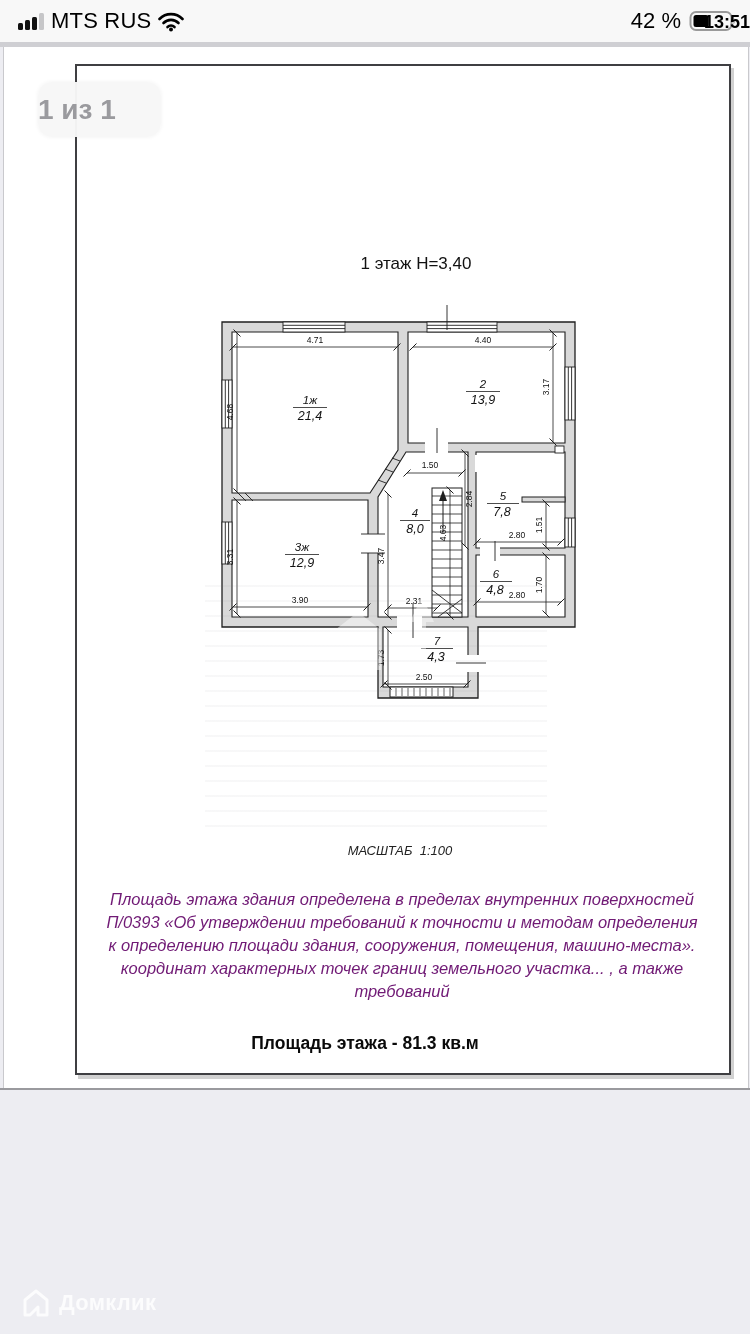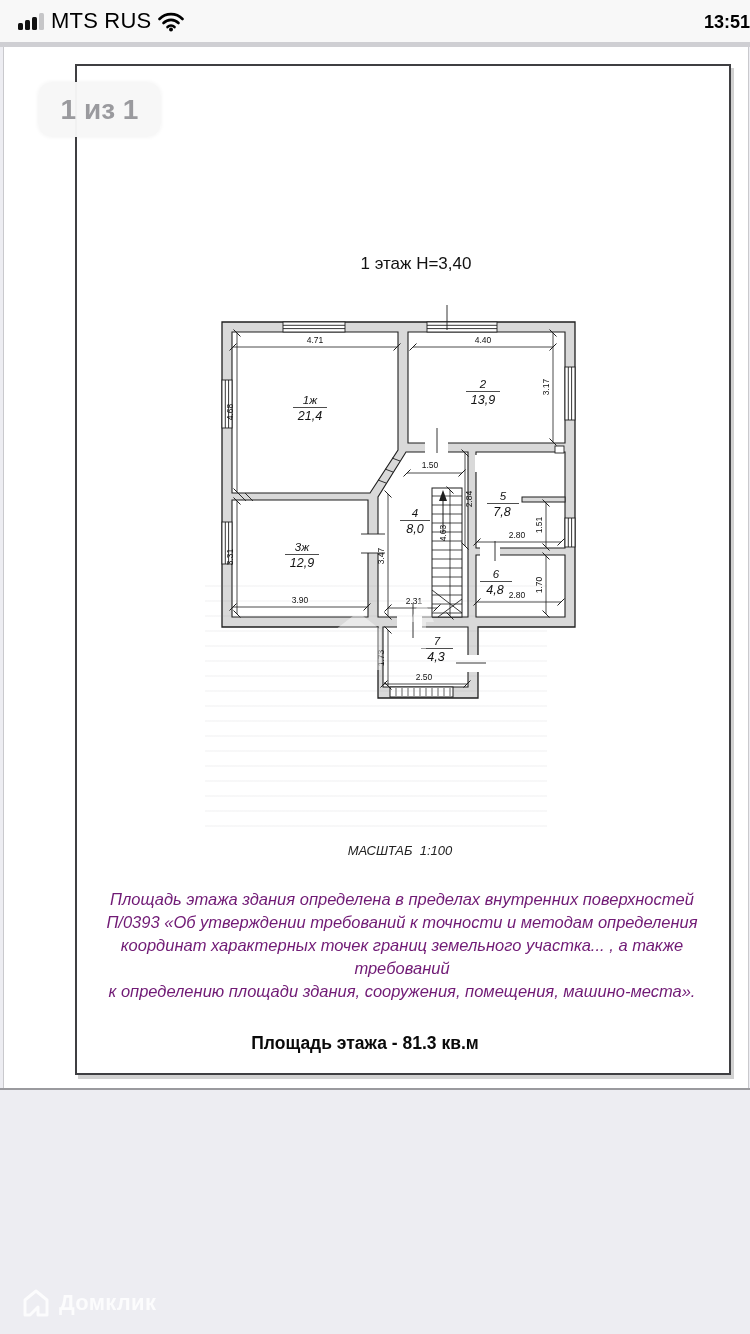--- a/index.html
+++ b/index.html
@@ -25,21 +25,21 @@
   .sb-right{position:absolute;right:12px;top:0;height:42px;display:flex;align-items:center;gap:8px;}
   .sb-pct{font-size:22px;color:#000;}
   
   .page{position:absolute;left:3px;top:47px;width:744px;height:1043px;background:#ffffff;
         border-left:1px solid #c9c9cd;border-right:1px solid #c9c9cd;z-index:1;}
   .page-bottom-edge{position:absolute;left:0;top:1088px;width:750px;height:2px;background:#9a9a9e;z-index:2;}
   .doc-frame{position:absolute;left:75px;top:64px;width:652px;height:1007px;
              border:2px solid #3f3f42;box-shadow:3px 4px 0 rgba(0,0,0,.18);z-index:3;}
   .page-badge{position:absolute;left:38px;top:82px;width:123px;height:55px;border-radius:14px;
               background:rgba(247,247,247,.97);color:#9a9a9e;font-size:28px;font-weight:600;
-              text-align:center;line-height:55px;z-index:20;box-shadow:0 0 4px rgba(0,0,0,.06);}
+              text-align:left;line-height:55px;z-index:20;box-shadow:0 0 4px rgba(0,0,0,.06);}
   .plan-title{position:absolute;left:41px;top:254px;width:750px;text-align:center;
               font-size:17px;color:#111;z-index:5;}
   .plan-svg{position:absolute;left:200px;top:300px;width:400px;height:420px;z-index:5;}
   .plan-wm-stripes{position:absolute;left:205px;top:585px;width:342px;height:250px;z-index:6;
      background:repeating-linear-gradient(180deg,rgba(110,110,120,.05) 0 2px,transparent 2px 15px);
      pointer-events:none;}
   .scale-label{position:absolute;left:25px;top:843px;width:750px;text-align:center;
                font-style:italic;font-size:13px;color:#222;z-index:5;white-space:pre;}
   .paragraph{position:absolute;left:75px;top:888px;width:654px;text-align:center;
              font-style:italic;font-size:16.5px;line-height:23px;color:#701a75;z-index:5;}
@@ -67,20 +67,28 @@
       </div>
     <span class="sb-carrier">MTS RUS</span>
     <svg width="26" height="21" viewBox="0 0 26 21">
       <path d="M1.5,8 a16,16 0 0 1 23,0" stroke="#000" stroke-width="2.6" fill="none" stroke-linecap="round"></path>
       <path d="M5.5,12 a10.5,10.5 0 0 1 15,0" stroke="#000" stroke-width="2.6" fill="none" stroke-linecap="round"></path>
       <path d="M9.5,16 a5.2,5.2 0 0 1 7,0" stroke="#000" stroke-width="2.6" fill="none" stroke-linecap="round"></path>
       <circle cx="13" cy="18.6" r="2" fill="#000"></circle>
     </svg>
   </div>
   <div class="sb-time">13:51</div>
+  <div class="sb-right">
+    <span class="sb-pct">42 %</span>
+    <svg width="49" height="22" viewBox="0 0 49 22">
+      <rect x="1.5" y="2" width="41" height="18" rx="5.5" fill="none" stroke="rgba(0,0,0,.38)" stroke-width="2"></rect>
+      <rect x="4.5" y="5" width="15" height="12" rx="2.5" fill="#000"></rect>
+      <path d="M44.5,7.5 a5,5 0 0 1 0,7 z" fill="rgba(0,0,0,.38)"></path>
+    </svg>
+  </div>
 </div>
 <div class="sb-divider"></div>
 
 <div class="page"></div>
 <div class="doc-frame"></div>
 <div class="page-bottom-edge"></div>
 
 <div class="page-badge">1 из 1</div>
 
 <div class="plan-title">1 этаж Н=3,40</div>
@@ -246,22 +254,22 @@
   </g>
 </svg>
 
 <div class="plan-wm-stripes"></div>
 
 <div class="scale-label">МАСШТАБ  1:100</div>
 
 <div class="paragraph">
   <div>Площадь этажа здания определена в пределах внутренних поверхностей</div>
   <div>П/0393 «Об утверждении требований к точности и методам определения</div>
+  <div>к определению площади здания, сооружения, помещения, машино-места».</div>
   <div>координат характерных точек границ земельного участка... , а также требований</div>
-  <div>к определению площади здания, сооружения, помещения, машино-места».</div>
 </div>
 
 <div class="total-area">Площадь этажа - 81.3 кв.м</div>
 
 <div class="domclick">
   <svg width="28" height="30" viewBox="0 0 28 30">
     <path d="M3,12 L14,3 L25,12 V27 H16 V19 L8,27 H3 Z" fill="none" stroke="rgba(255,255,255,.8)" stroke-width="3" stroke-linejoin="round"></path>
   </svg>
   <span class="dc-text">Домклик</span>
 </div>

